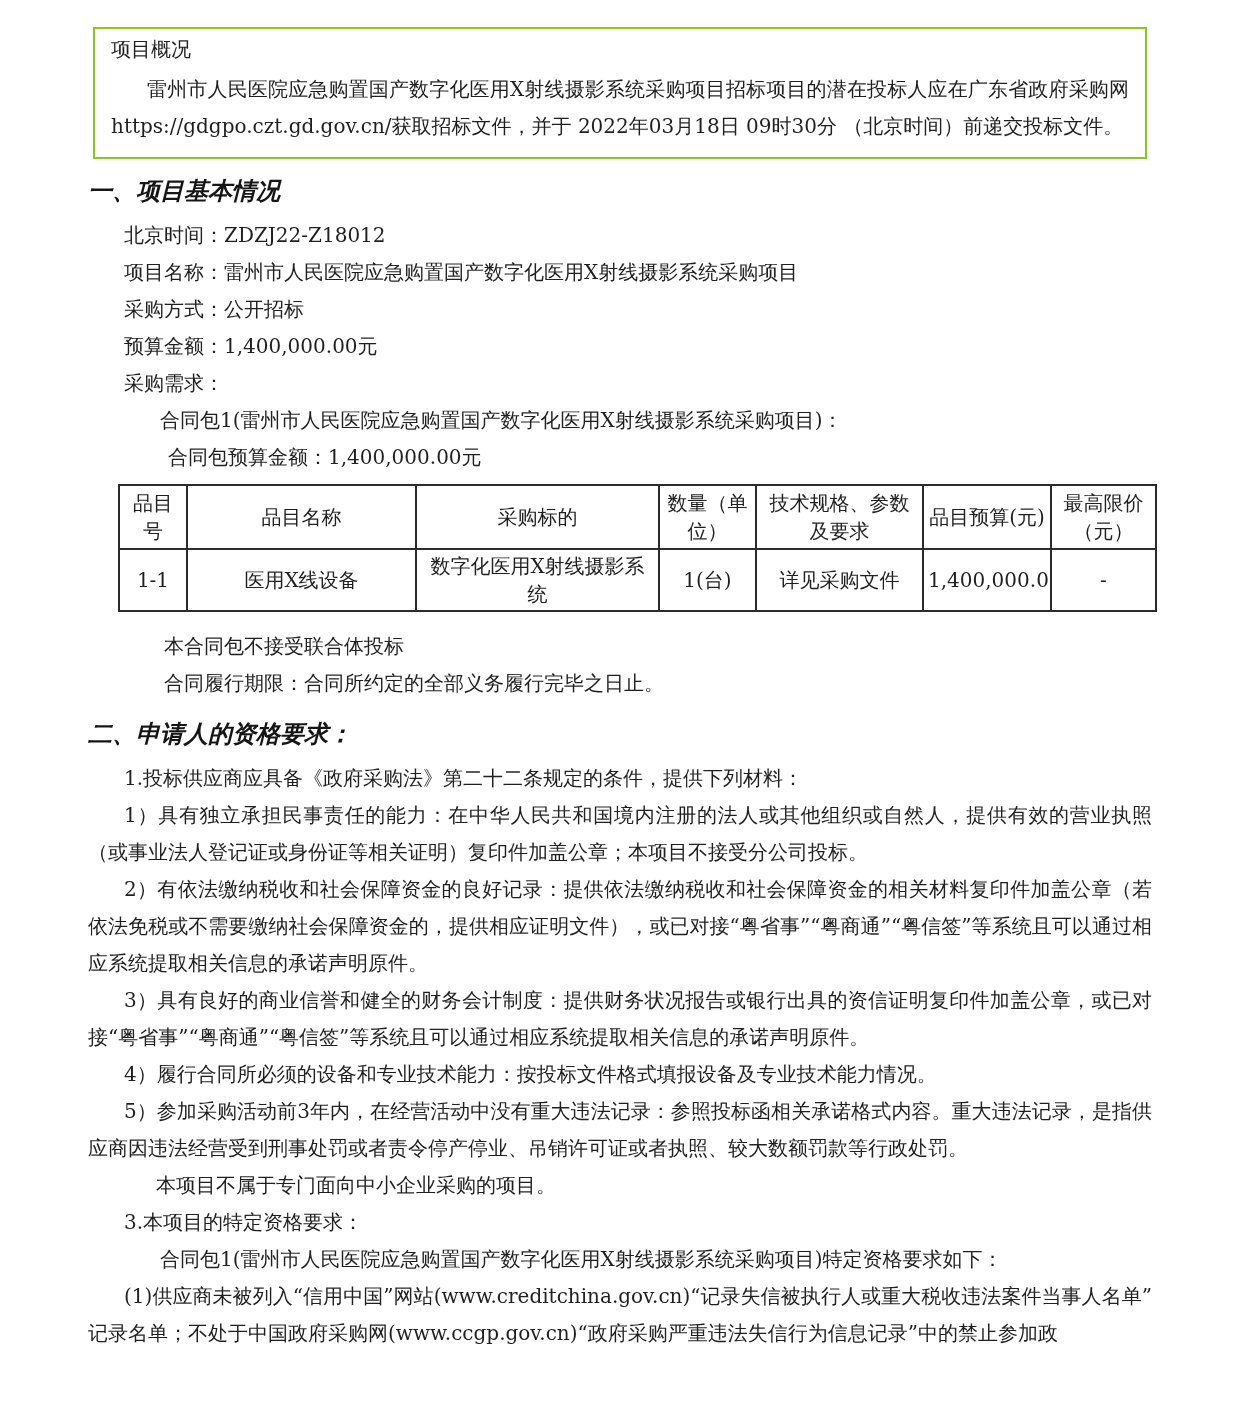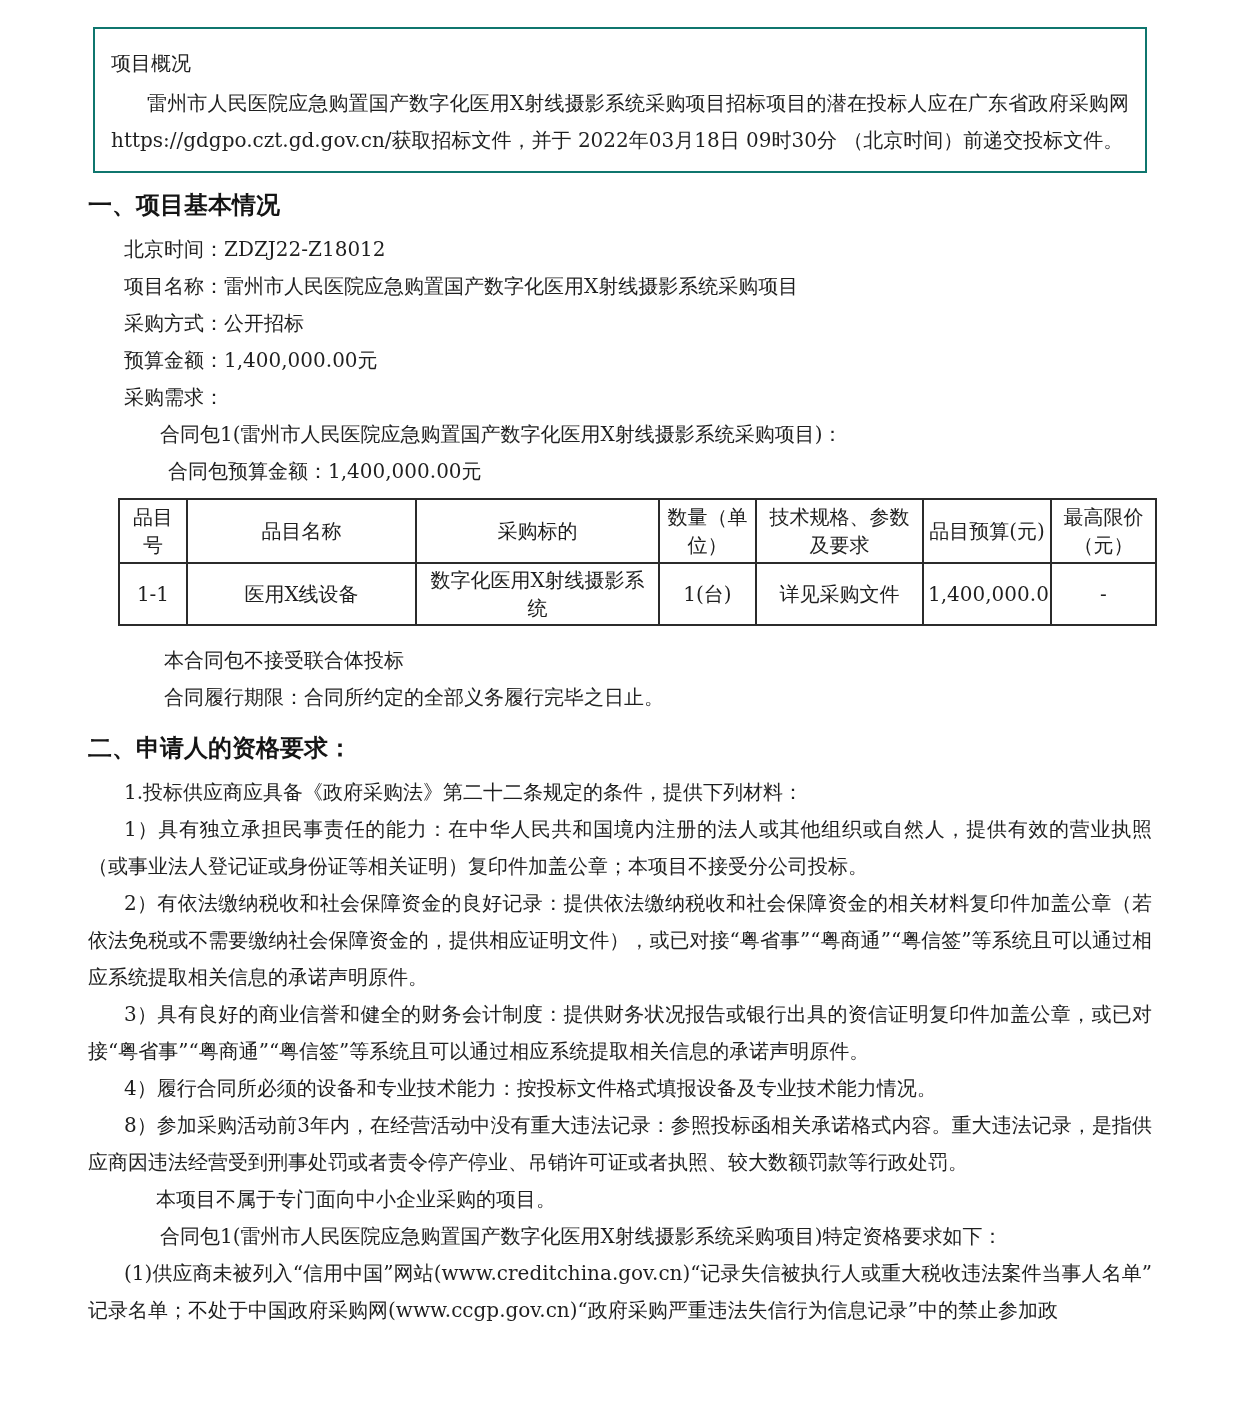--- a/index.html
+++ b/index.html
@@ -15,41 +15,42 @@
     box-sizing: border-box;
     width: 1240px;
     height: 1419px;
     padding: 27px 88px 0 88px;
     overflow: hidden;
   }
   
   .overview-box {
     box-sizing: border-box;
     margin: 0 5px 0 5px;
-    border: 2px solid #0f766e;
-    padding: 16px 16px 12px 16px;
+    border: 2px solid #84cc16;
+    padding: 2px 16px 12px 16px;
   }
   .overview-title {
     font-size: 20px;
     line-height: 36px;
   }
   .overview-body {
     margin: 4px 0 0 0;
     font-size: 20px;
     line-height: 37px;
     text-indent: 1.8em;
     text-align: justify;
   }
   
   .sec-heading {
     margin: 16px 0 10px 0;
     font-size: 24px;
     font-weight: bold;
     line-height: 32px;
     color: #151515;
+    font-style: italic;
   }
   
   .line, .para {
     margin: 0;
     font-size: 20px;
     line-height: 37px;
     text-align: justify;
   }
   .indent-18 { text-indent: 1.8em; }
   .indent-34 { text-indent: 3.4em; }
@@ -135,18 +136,19 @@
     <p class="line indent-38">合同履行期限：合同所约定的全部义务履行完毕之日止。</p>
   </div>
 
   <div class="sec-heading">二、申请人的资格要求：</div>
 
   <p class="para indent-18">1.投标供应商应具备《政府采购法》第二十二条规定的条件，提供下列材料：</p>
   <p class="para indent-18">1）具有独立承担民事责任的能力：在中华人民共和国境内注册的法人或其他组织或自然人，提供有效的营业执照（或事业法人登记证或身份证等相关证明）复印件加盖公章；本项目不接受分公司投标。</p>
   <p class="para indent-18">2）有依法缴纳税收和社会保障资金的良好记录：提供依法缴纳税收和社会保障资金的相关材料复印件加盖公章（若依法免税或不需要缴纳社会保障资金的，提供相应证明文件），或已对接“粤省事”“粤商通”“粤信签”等系统且可以通过相应系统提取相关信息的承诺声明原件。</p>
   <p class="para indent-18">3）具有良好的商业信誉和健全的财务会计制度：提供财务状况报告或银行出具的资信证明复印件加盖公章，或已对接“粤省事”“粤商通”“粤信签”等系统且可以通过相应系统提取相关信息的承诺声明原件。</p>
   <p class="para indent-18">4）履行合同所必须的设备和专业技术能力：按投标文件格式填报设备及专业技术能力情况。</p>
-  <p class="para indent-18">8）参加采购活动前3年内，在经营活动中没有重大违法记录：参照投标函相关承诺格式内容。重大违法记录，是指供应商因违法经营受到刑事处罚或者责令停产停业、吊销许可证或者执照、较大数额罚款等行政处罚。</p>
+  <p class="para indent-18">5）参加采购活动前3年内，在经营活动中没有重大违法记录：参照投标函相关承诺格式内容。重大违法记录，是指供应商因违法经营受到刑事处罚或者责令停产停业、吊销许可证或者执照、较大数额罚款等行政处罚。</p>
   <p class="para indent-34">本项目不属于专门面向中小企业采购的项目。</p>
+  <p class="para indent-18">3.本项目的特定资格要求：</p>
   <p class="para indent-36">合同包1(雷州市人民医院应急购置国产数字化医用X射线摄影系统采购项目)特定资格要求如下：</p>
   <p class="para indent-18">(1)供应商未被列入“信用中国”网站(www.creditchina.gov.cn)“记录失信被执行人或重大税收违法案件当事人名单”记录名单；不处于中国政府采购网(www.ccgp.gov.cn)“政府采购严重违法失信行为信息记录”中的禁止参加政</p>
 
 </div>
 
 </body></html>

